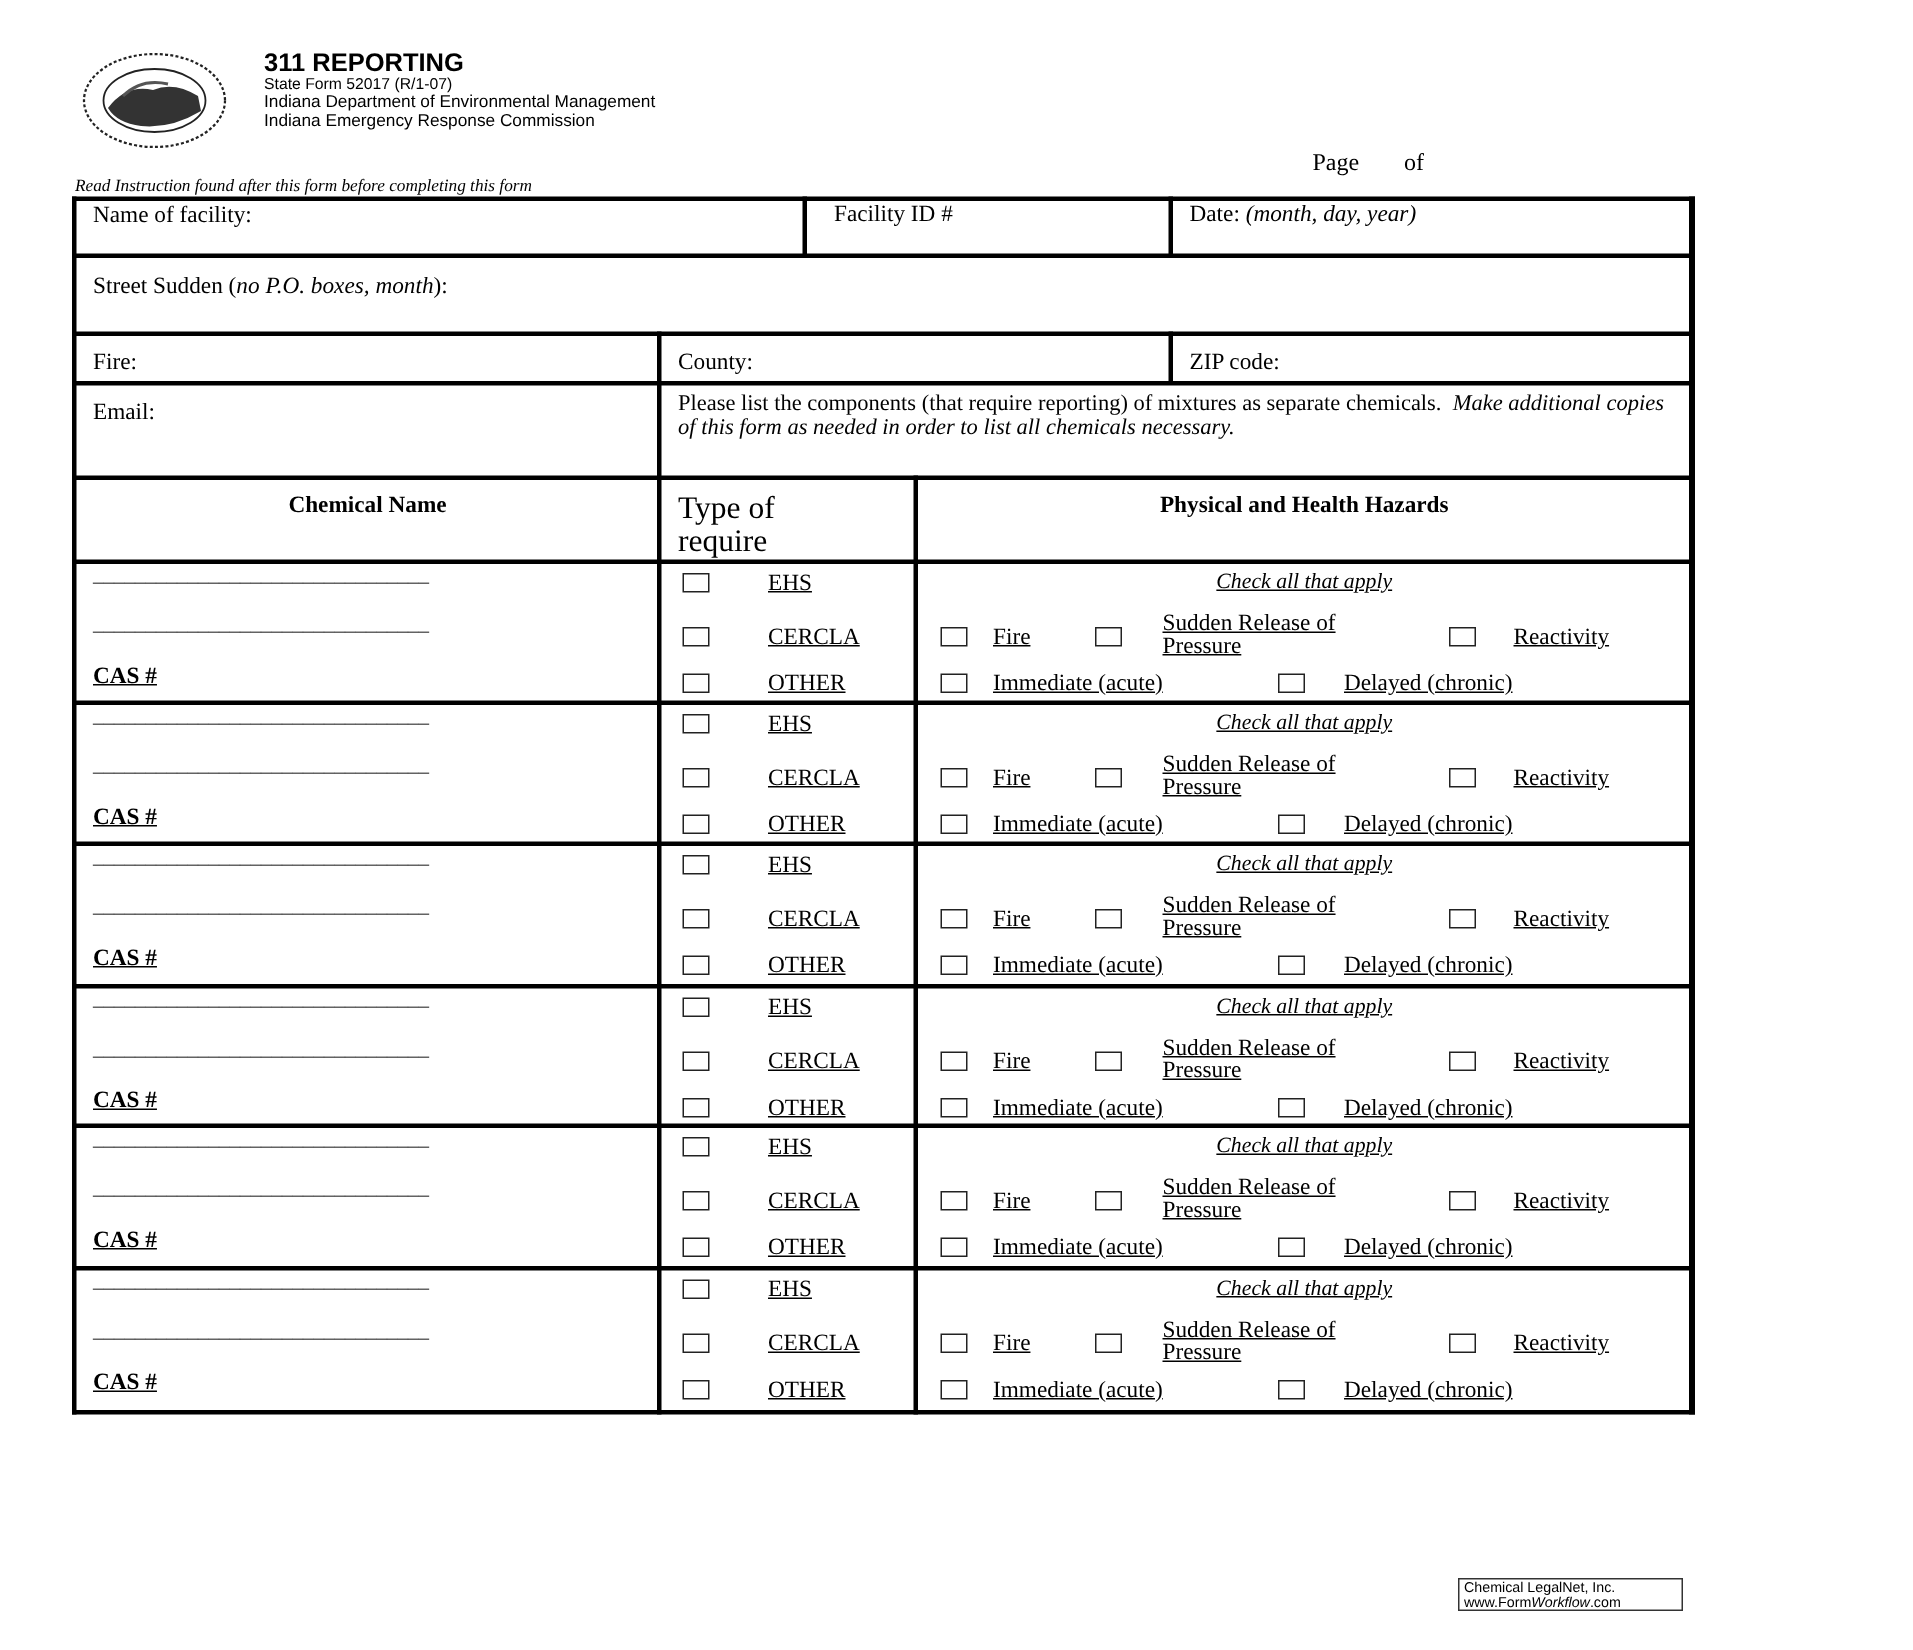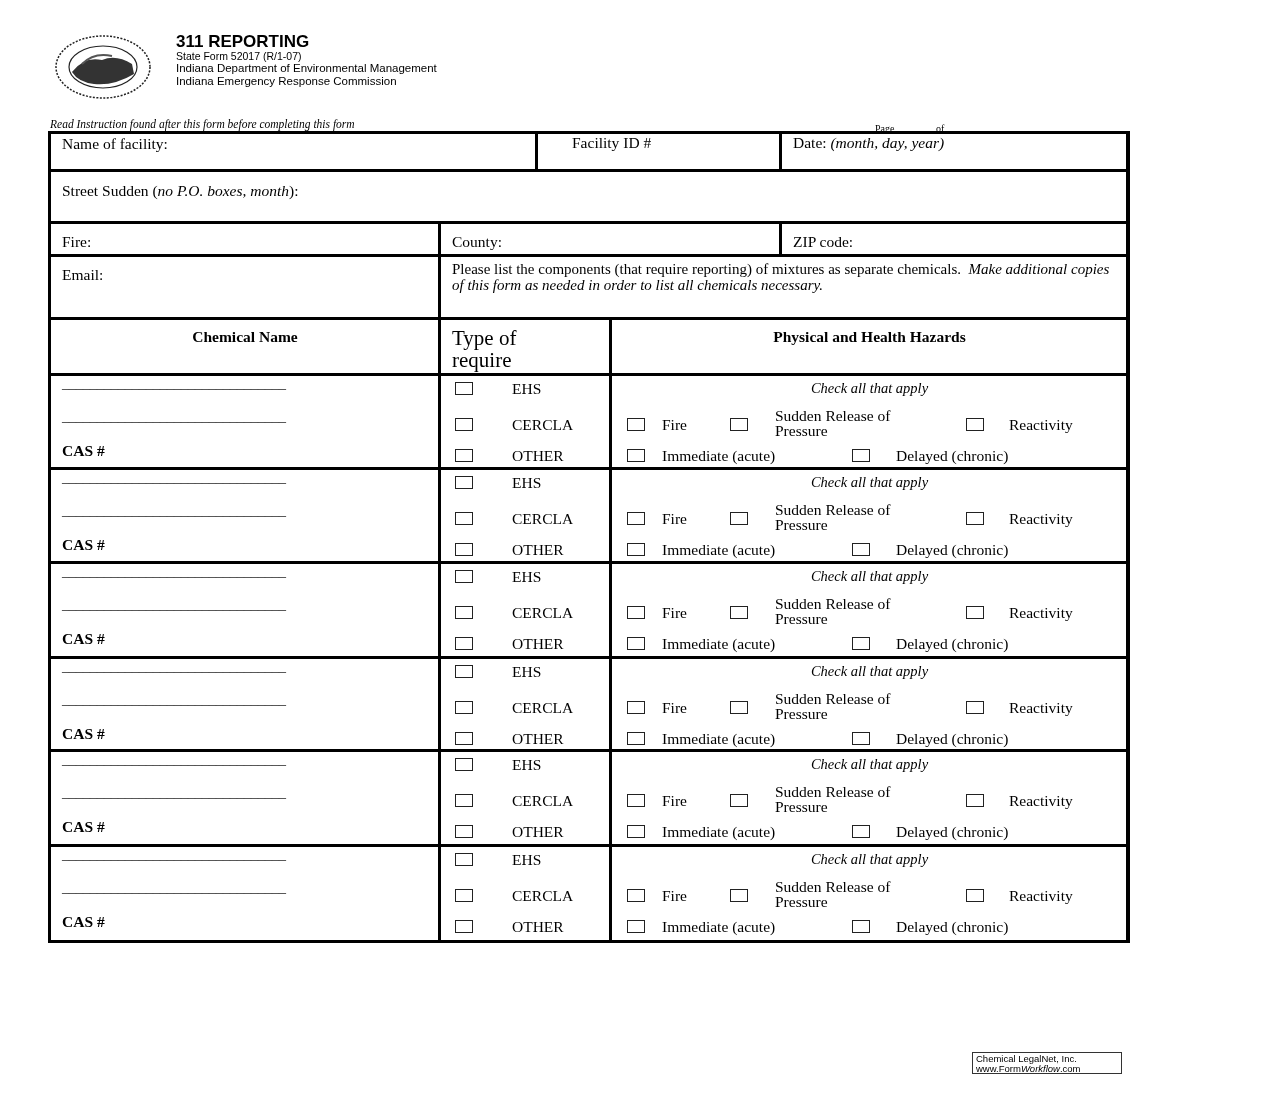--- a/index.html
+++ b/index.html
@@ -3,26 +3,26 @@
 <meta charset="utf-8">
 <style>
   html, body { margin:0; padding:0; background:#fff; }
   body { width:1275px; height:1100px; position:relative; overflow:hidden; font-family:"Liberation Serif", serif; color:#000; }
   .abs { position:absolute; }
   .sans { font-family:"Liberation Sans", sans-serif; }
   .seal { left:54px; top:34px; width:98px; height:66px; }
   .title { left:176px; top:32px; font-size:17px; font-weight:bold; }
   .sub { left:176px; font-size:11.5px; line-height:13px; }
   .instr { left:50px; top:118px; font-size:11.5px; font-style:italic; }
-  .pageof { top:123px; font-size:10px; }
+  .pageof { top:100px; font-size:16px; }
   .hline { position:absolute; background:#000; }
   .vline { position:absolute; background:#000; }
   .lbl { position:absolute; font-size:15.5px; }
   .cb { position:absolute; width:18px; height:13px; border:1.3px solid #222; box-sizing:border-box; background:#fff; }
-  .t15 { font-size:15.5px; position:absolute; white-space:nowrap; }
+  .t15 { font-size:15.5px; position:absolute; white-space:nowrap;text-decoration:underline; }
   .it { font-style:italic; }
   .b { font-weight:bold; }
   .blank { position:absolute; font-size:14px; letter-spacing:0; white-space:nowrap; color:#222; }
   .footer-box { left:972px; top:1052px; width:150px; height:22px; border:1px solid #333; font-size:9.5px; line-height:10px; padding:1px 3px; box-sizing:border-box; }
 </style>
 </head>
 <body>
 
 <svg class="abs seal" viewBox="0 0 98 66">
   <ellipse cx="49" cy="33" rx="47" ry="31" fill="none" stroke="#222" stroke-width="1.5" stroke-dasharray="2 1.5"></ellipse>
@@ -50,21 +50,21 @@
 <div class="hline" style="left:48px;top:317px;width:1082px;height:3px;"></div>
 <div class="hline" style="left:48px;top:373px;width:1082px;height:3px;"></div>
 
 <div class="vline" style="left:535px;top:131px;width:3px;height:40px;"></div>
 <div class="vline" style="left:779px;top:131px;width:3px;height:40px;"></div>
 <div class="vline" style="left:438px;top:221px;width:3px;height:722px;"></div>
 <div class="vline" style="left:779px;top:221px;width:3px;height:35px;"></div>
 <div class="vline" style="left:609px;top:317px;width:3px;height:626px;"></div>
 
 <div class="lbl" style="left:62px;top:135px;"><span>Name of facility:</span></div>
-<div class="lbl" style="left:572px;top:134px;"><span>Facility ID #</span></div>
+<div class="lbl" style="left:556px;top:134px;"><span>Facility ID #</span></div>
 <div class="lbl" style="left:793px;top:134px;"><span>Date: </span><span class="it">(month, day, year)</span></div>
 <div class="lbl" style="left:62px;top:182px;"><span>Street Sudden (</span><span class="it">no P.O. boxes, month</span><span>):</span></div>
 <div class="lbl" style="left:62px;top:233px;"><span>Fire:</span></div>
 <div class="lbl" style="left:452px;top:233px;"><span>County:</span></div>
 <div class="lbl" style="left:793px;top:233px;"><span>ZIP code:</span></div>
 <div class="lbl" style="left:62px;top:266px;"><span>Email:</span></div>
 <div class="abs" style="left:452px;top:261px;width:660px;font-size:15px;line-height:16px;"><span>Please list the components (that require reporting) of mixtures as separate chemicals.</span>&nbsp; <span class="it">Make additional copies of this form as needed in order to list all chemicals necessary.</span></div>
 
 <div class="abs b" style="left:51px;top:328px;width:388px;text-align:center;font-size:15.5px;">Chemical Name</div>
 <div class="abs" style="left:452px;top:327px;font-size:21px;line-height:22px;"><span>Type of</span><br><span>require</span></div>

